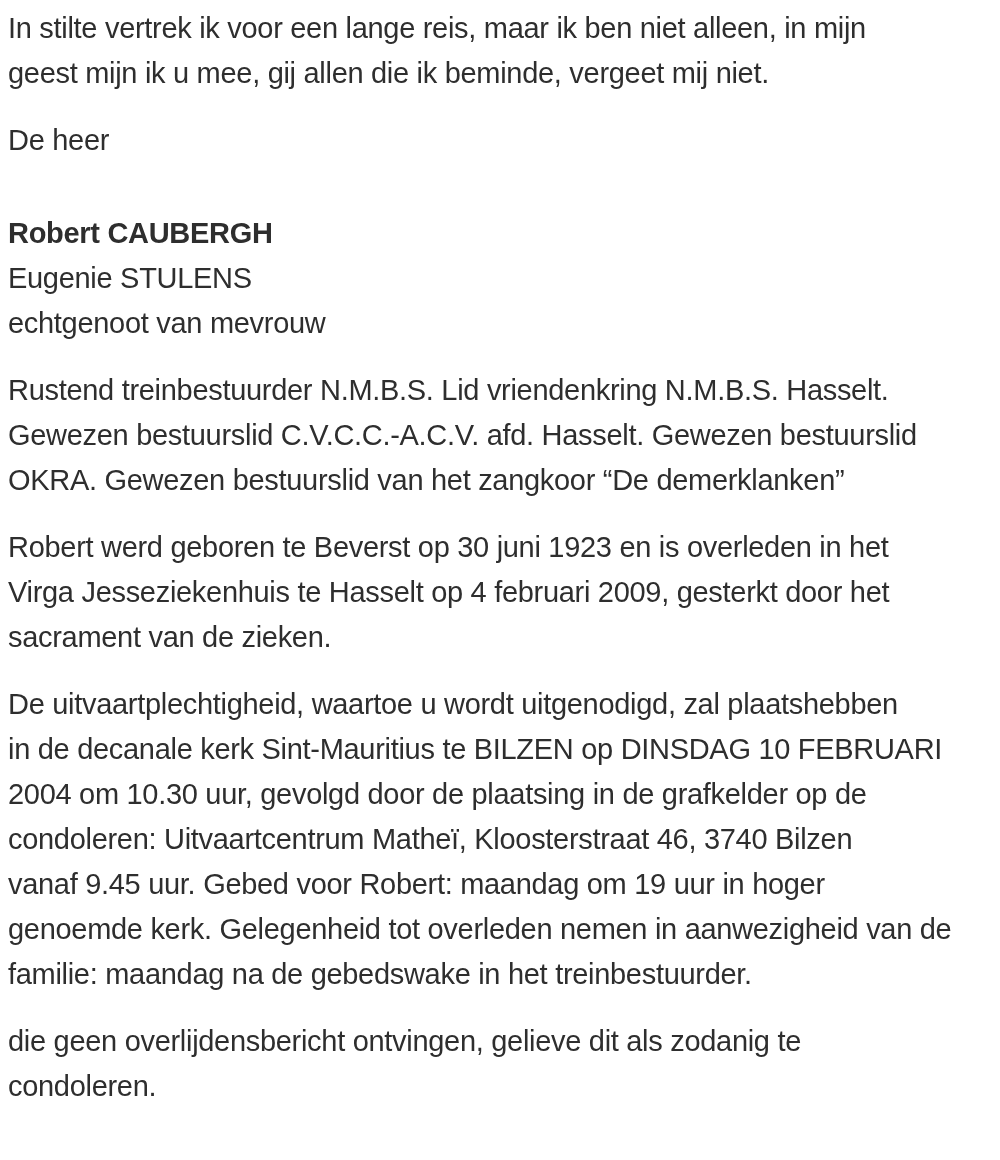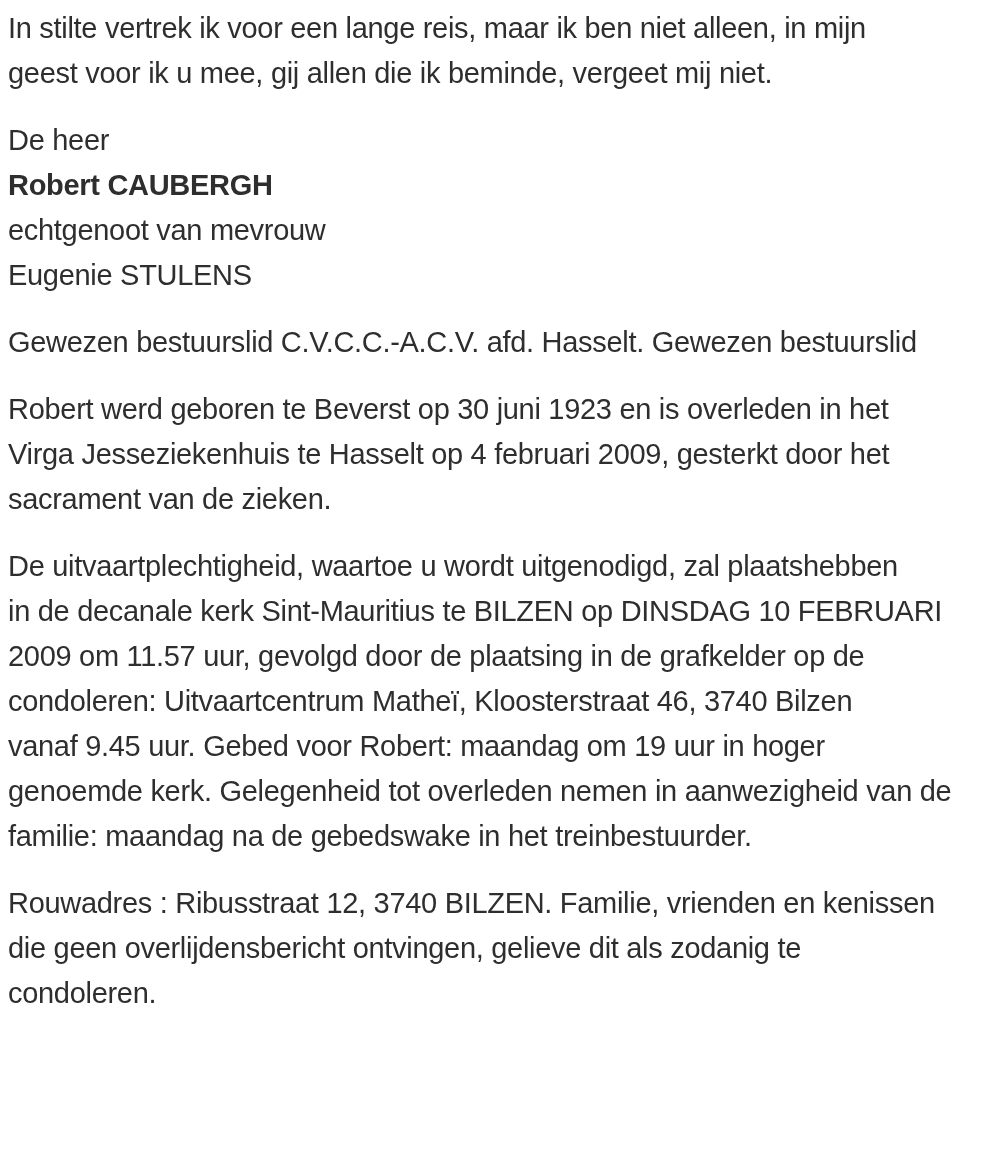--- a/index.html
+++ b/index.html
@@ -23,58 +23,60 @@
     overflow: hidden;
   }
   .para {
     margin: 0 0 22px 0;
   }
   .line {
     white-space: pre;
   }
   .name-line {
     font-weight: 700;
+    margin-top: 48px;
   }
 </style>
 </head>
 <body>
 
 <div class="doc">
 
   <div class="para">
     <div class="line">In stilte vertrek ik voor een lange reis, maar ik ben niet alleen, in mijn</div>
-    <div class="line">geest voor ik u mee, gij allen die ik beminde, vergeet mij niet.</div>
+    <div class="line">geest mijn ik u mee, gij allen die ik beminde, vergeet mij niet.</div>
   </div>
 
   <div class="para">
     <div class="line">De heer</div>
     <div class="line name-line">Robert CAUBERGH</div>
+    <div class="line">Eugenie STULENS</div>
     <div class="line">echtgenoot van mevrouw</div>
-    <div class="line">Eugenie STULENS</div>
   </div>
 
   <div class="para">
+    <div class="line">Rustend treinbestuurder N.M.B.S. Lid vriendenkring N.M.B.S. Hasselt.</div>
     <div class="line">Gewezen bestuurslid C.V.C.C.-A.C.V. afd. Hasselt. Gewezen bestuurslid</div>
+    <div class="line">OKRA. Gewezen bestuurslid van het zangkoor “De demerklanken”</div>
   </div>
 
   <div class="para">
     <div class="line">Robert werd geboren te Beverst op 30 juni 1923 en is overleden in het</div>
     <div class="line">Virga Jesseziekenhuis te Hasselt op 4 februari 2009, gesterkt door het</div>
     <div class="line">sacrament van de zieken.</div>
   </div>
 
   <div class="para">
     <div class="line">De uitvaartplechtigheid, waartoe u wordt uitgenodigd, zal plaatshebben</div>
     <div class="line">in de decanale kerk Sint-Mauritius te BILZEN op DINSDAG 10 FEBRUARI</div>
-    <div class="line">2009 om 11.57 uur, gevolgd door de plaatsing in de grafkelder op de</div>
+    <div class="line">2004 om 10.30 uur, gevolgd door de plaatsing in de grafkelder op de</div>
     <div class="line">condoleren: Uitvaartcentrum Matheï, Kloosterstraat 46, 3740 Bilzen</div>
     <div class="line">vanaf 9.45 uur. Gebed voor Robert: maandag om 19 uur in hoger</div>
     <div class="line">genoemde kerk. Gelegenheid tot overleden nemen in aanwezigheid van de</div>
     <div class="line">familie: maandag na de gebedswake in het treinbestuurder.</div>
   </div>
 
   <div class="para">
-    <div class="line">Rouwadres : Ribusstraat 12, 3740 BILZEN. Familie, vrienden en kenissen</div>
     <div class="line">die geen overlijdensbericht ontvingen, gelieve dit als zodanig te</div>
     <div class="line">condoleren.</div>
   </div>
 
 </div>
 
 </body></html>

